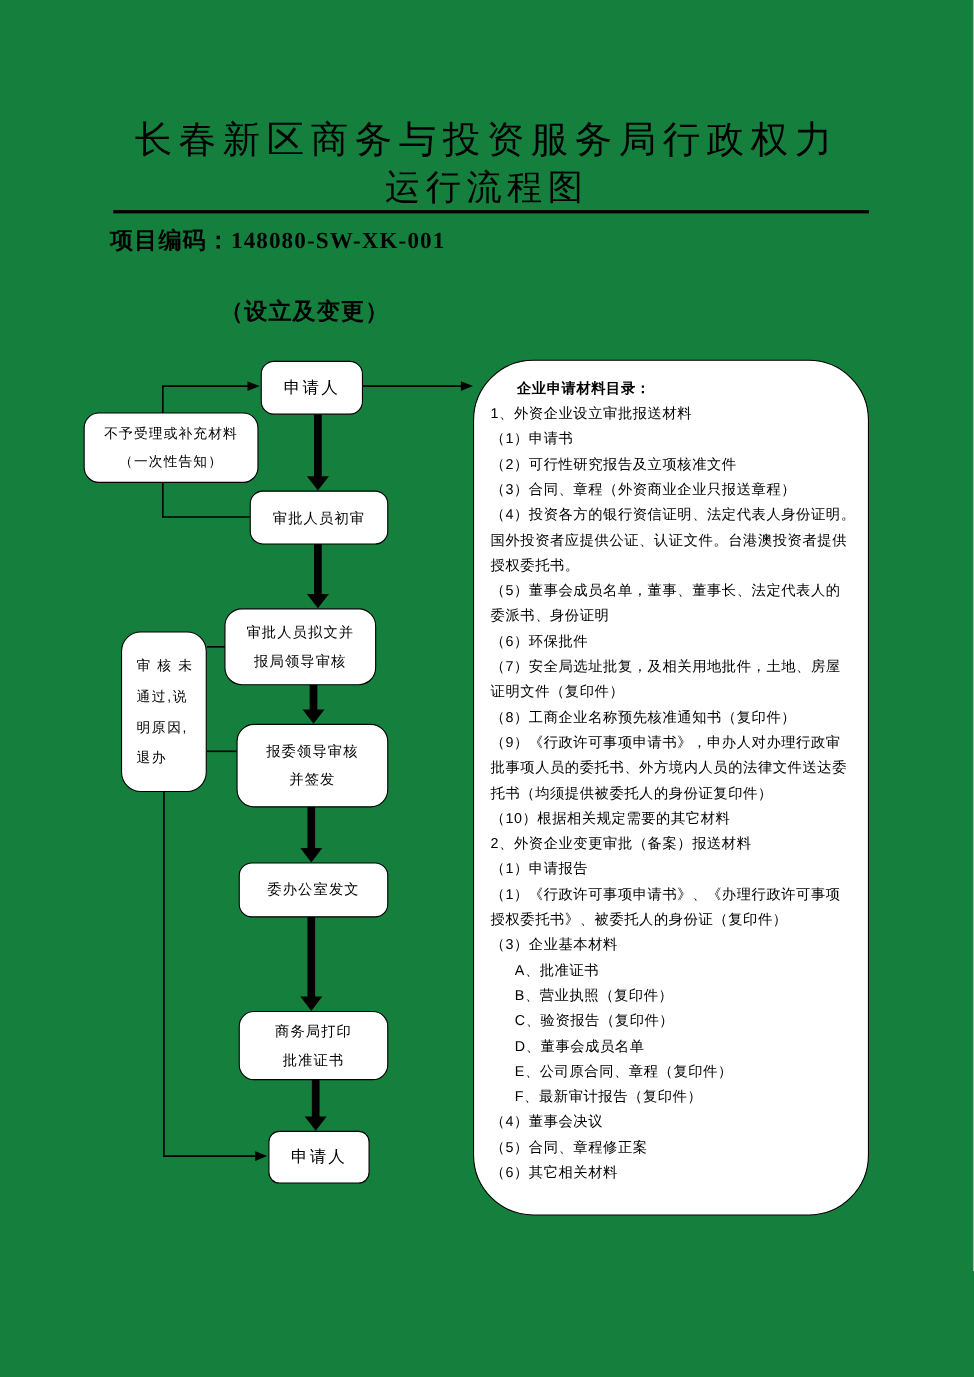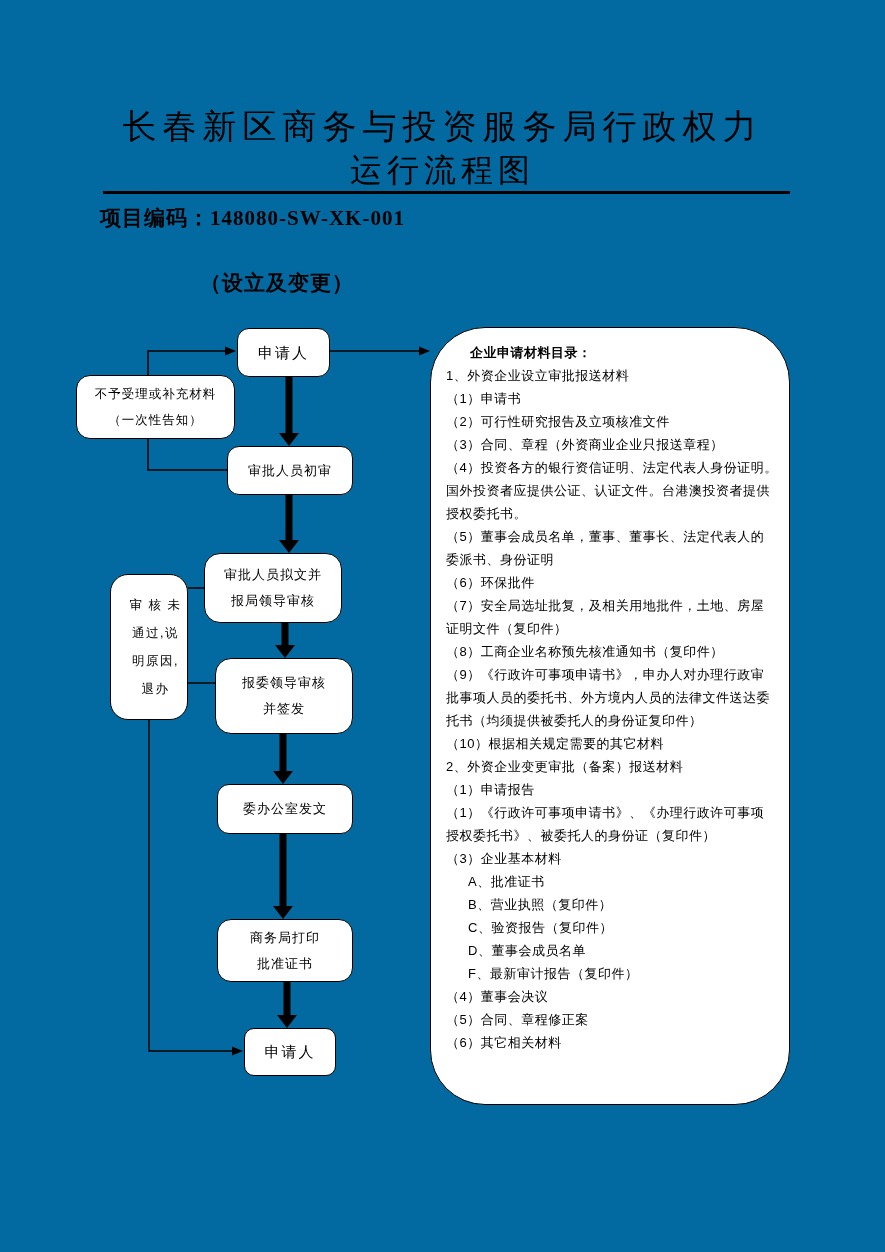--- a/index.html
+++ b/index.html
@@ -1,17 +1,17 @@
 <!DOCTYPE html>
 <html><head>
 <meta charset="utf-8">
 <style>
   html,body{margin:0;padding:0;background:#fff;}
   #page{
-    position:relative;width:885px;height:1252px;background:#0369a1;
+    position:relative;width:885px;height:1252px;background:#15803d;
     font-family:"Liberation Sans",sans-serif;color:#000;overflow:hidden;
   }
   
   .title1{
     position:absolute;left:0;top:104px;width:885px;text-align:center;
     font-family:"Liberation Serif",serif;font-size:34px;letter-spacing:6px;white-space:nowrap;
   }
   .title2{
     position:absolute;left:0;top:149px;width:885px;text-align:center;
     font-family:"Liberation Serif",serif;font-size:32px;letter-spacing:5px;white-space:nowrap;
@@ -30,21 +30,21 @@
     display:flex;flex-direction:column;align-items:center;justify-content:center;
     font-size:13px;line-height:26px;letter-spacing:1px;text-align:center;z-index:2;white-space:nowrap;
   }
   .node.bold{font-weight:normal;font-size:15px;letter-spacing:2px;}
   #n-applicant-top{left:237px;top:328px;width:91px;height:47px;}
   #n-reject{left:76px;top:375px;width:157px;height:62px;border-radius:14px;font-size:12.5px;}
   #n-initial{left:227px;top:446px;width:124px;height:47px;}
   #n-draft{left:204px;top:553px;width:136px;height:68px;border-radius:16px;}
   #n-notpassed{
     left:110px;top:574px;width:78px;height:146px;border-radius:18px;
-    justify-content:flex-start;align-items:center;padding:16px 0 0 13px;box-sizing:border-box;
+    justify-content:flex-start;align-items:flex-start;padding:16px 0 0 13px;box-sizing:border-box;
     font-size:12.5px;line-height:28px;letter-spacing:1.5px;text-align:left;
   }
   #n-committee{left:215px;top:658px;width:136px;height:74px;border-radius:16px;}
   #n-office{left:217px;top:784px;width:134px;height:48px;}
   #n-print{left:217px;top:919px;width:134px;height:61px;border-radius:14px;}
   #n-applicant-bottom{left:244px;top:1028px;width:90px;height:46px;border-radius:10px;}
   
   #materials{
     position:absolute;left:430px;top:327px;width:360px;height:778px;
     background:#fff;border:1.5px solid #000;border-radius:55px;z-index:2;
@@ -152,19 +152,20 @@
     <div class="mline">（10）根据相关规定需要的其它材料</div>
     <div class="mline">2、外资企业变更审批（备案）报送材料</div>
     <div class="mline">（1）申请报告</div>
     <div class="mline">（1）《行政许可事项申请书》、《办理行政许可事项</div>
     <div class="mline">授权委托书》、被委托人的身份证（复印件）</div>
     <div class="mline">（3）企业基本材料</div>
     <div class="mline indent">A、批准证书</div>
     <div class="mline indent">B、营业执照（复印件）</div>
     <div class="mline indent">C、验资报告（复印件）</div>
     <div class="mline indent">D、董事会成员名单</div>
+    <div class="mline indent">E、公司原合同、章程（复印件）</div>
     <div class="mline indent">F、最新审计报告（复印件）</div>
     <div class="mline">（4）董事会决议</div>
     <div class="mline">（5）合同、章程修正案</div>
     <div class="mline">（6）其它相关材料</div>
   </div>
 
 </div>
 
 </body></html>

